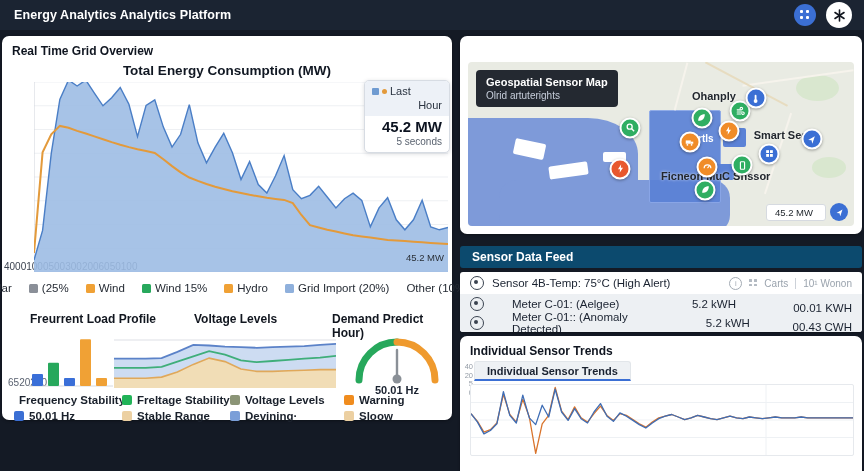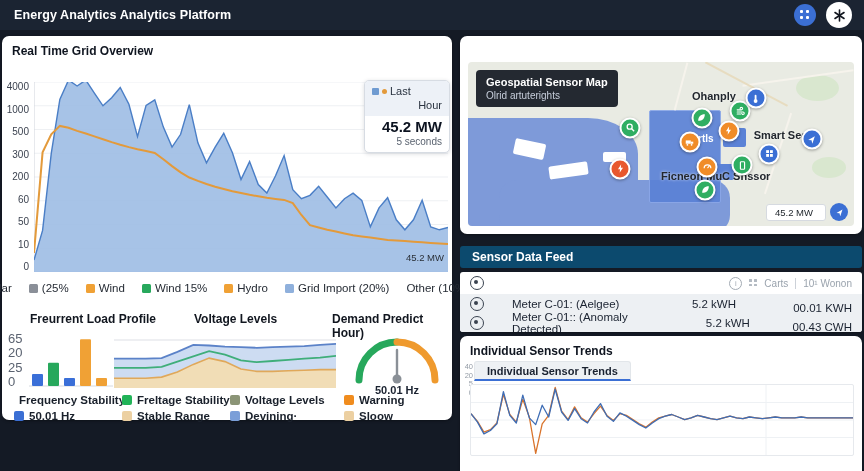--- a/index.html
+++ b/index.html
@@ -16,21 +16,21 @@
   
   .panel{position:absolute;background:#fff;border-radius:7px;box-shadow:0 1px 3px rgba(0,0,0,.35);}
   #left{left:2px;top:36px;width:450px;height:384px;}
   #mapcard{left:460px;top:36px;width:402px;height:198px;}
   #feed{left:460px;top:246px;width:402px;height:86px;background:transparent;box-shadow:none;border-radius:0;}
   #trends{left:460px;top:336px;width:402px;height:154px;}
   .p-head{font-size:12px;font-weight:bold;color:#0f1520;padding:8px 10px 0;}
   
   .chart-title{text-align:center;font-weight:bold;font-size:13.5px;color:#101722;margin-top:5px;}
   .mainchart{position:absolute;left:2px;top:46px;width:444px;height:190px;display:flex;}
-  .yticks{width:30px;display:flex;flex-direction:column;justify-content:space-between;align-items:flex-end;
+  .yticks{width:30px;display:flex;flex-direction:row;justify-content:space-between;align-items:flex-end;
     font-size:10px;color:#3c4350;padding-right:5px;box-sizing:border-box;line-height:1;}
   #main-svg{flex:1;height:190px;}
   .annotation{position:absolute;right:8px;top:216px;font-size:9.5px;color:#2a3038;}
   .legend{position:absolute;left:0;top:246px;width:450px;display:flex;justify-content:center;gap:17px;
     font-size:11.5px;color:#262c35;}
   .lg-item{display:flex;align-items:center;gap:4px;white-space:nowrap;}
   .lg-sw{width:9px;height:9px;border-radius:1.5px;display:inline-block;}
   
   .badge{position:absolute;left:362px;top:44px;width:84px;border:1px solid #d7dce3;border-radius:5px;
     background:#fff;box-shadow:0 1px 4px rgba(20,30,50,.15);overflow:hidden;text-align:right;font-size:11px;}
@@ -38,22 +38,22 @@
   .badge-l1{display:flex;justify-content:flex-start;align-items:center;gap:3px;}
   .bsq{width:7px;height:7px;background:#6f9bd1;border-radius:1px;}
   .bdot{width:5px;height:5px;background:#e39a3b;border-radius:50%;}
   .badge-bot{padding:2px 7px 5px;}
   .badge-val{font-weight:bold;font-size:15px;color:#0c1320;}
   .badge-sub{font-size:10px;color:#59626f;margin-top:1px;}
   
   .mini-title{position:absolute;font-size:12px;font-weight:bold;color:#11161f;top:276px;}
   #mt-load{left:28px;} #mt-volt{left:192px;} #mt-demand{left:330px;}
   .barblock{position:absolute;left:6px;top:296px;display:flex;}
-  .yticks2{width:18px;height:56px;display:flex;flex-direction:column;justify-content:space-between;
-    font-size:13px;color:#5a6270;padding-right:3px;line-height:1;}
+  .yticks2{width:18px;height:56px;display:flex;flex-direction:row;justify-content:space-between;
+    align-items:flex-end;font-size:10px;color:#5a6270;padding-right:3px;line-height:1;}
   #volt-svg{position:absolute;left:112px;top:298px;}
   #gauge-svg{position:absolute;left:344px;top:290px;}
   .bgrid{position:absolute;left:12px;top:358px;display:grid;grid-template-columns:108px 108px 114px auto;
     row-gap:4px;font-size:11.5px;font-weight:bold;color:#19202b;}
   .bg-item{display:flex;align-items:center;gap:5px;white-space:nowrap;}
   .bg-sw{width:10px;height:10px;border-radius:2px;display:inline-block;}
   
   .map{position:absolute;left:8px;top:26px;right:8px;bottom:8px;background:#e9ebe3;border-radius:4px;overflow:hidden;}
   .mshape{position:absolute;}
   .overlaybadge{position:absolute;left:8px;top:8px;background:rgba(20,26,36,.93);border-radius:4px;
@@ -119,20 +119,21 @@
             <line x1="2" y1="3.5" x2="11" y2="9.5"></line>
             <line x1="11" y1="3.5" x2="2" y2="9.5"></line>
           </g>
         </svg>
       </div>
     </div>
   </div>
 
   <div class="panel" id="left">
     <div class="p-head">Real Time Grid Overview</div>
+    <div class="chart-title">Total Energy Consumption (MW)</div>
     <div class="mainchart">
       <div class="yticks" id="main-yticks">
           <span>4000</span>
           <span>1000</span>
           <span>500</span>
           <span>300</span>
           <span>200</span>
           <span>60</span>
           <span>50</span>
           <span>10</span>
@@ -381,20 +382,21 @@
         </div>
       </div>
     </div>
   </div>
 
   <div id="feed" class="panel">
     <div class="feedhead">Sensor Data Feed</div>
     <div class="feedrows">
       <div class="frow">
         <span class="ficon"></span>
+        <span>Sensor 4B-Temp: 75°C (High Alert)</span>
         <span class="fmeta">
           <span class="info-c">i</span>
           <span class="minidots">
               <i></i>
               <i></i>
               <i></i>
               <i></i>
             </span>
           <span>Carts</span>
           <span class="vdiv"></span>

